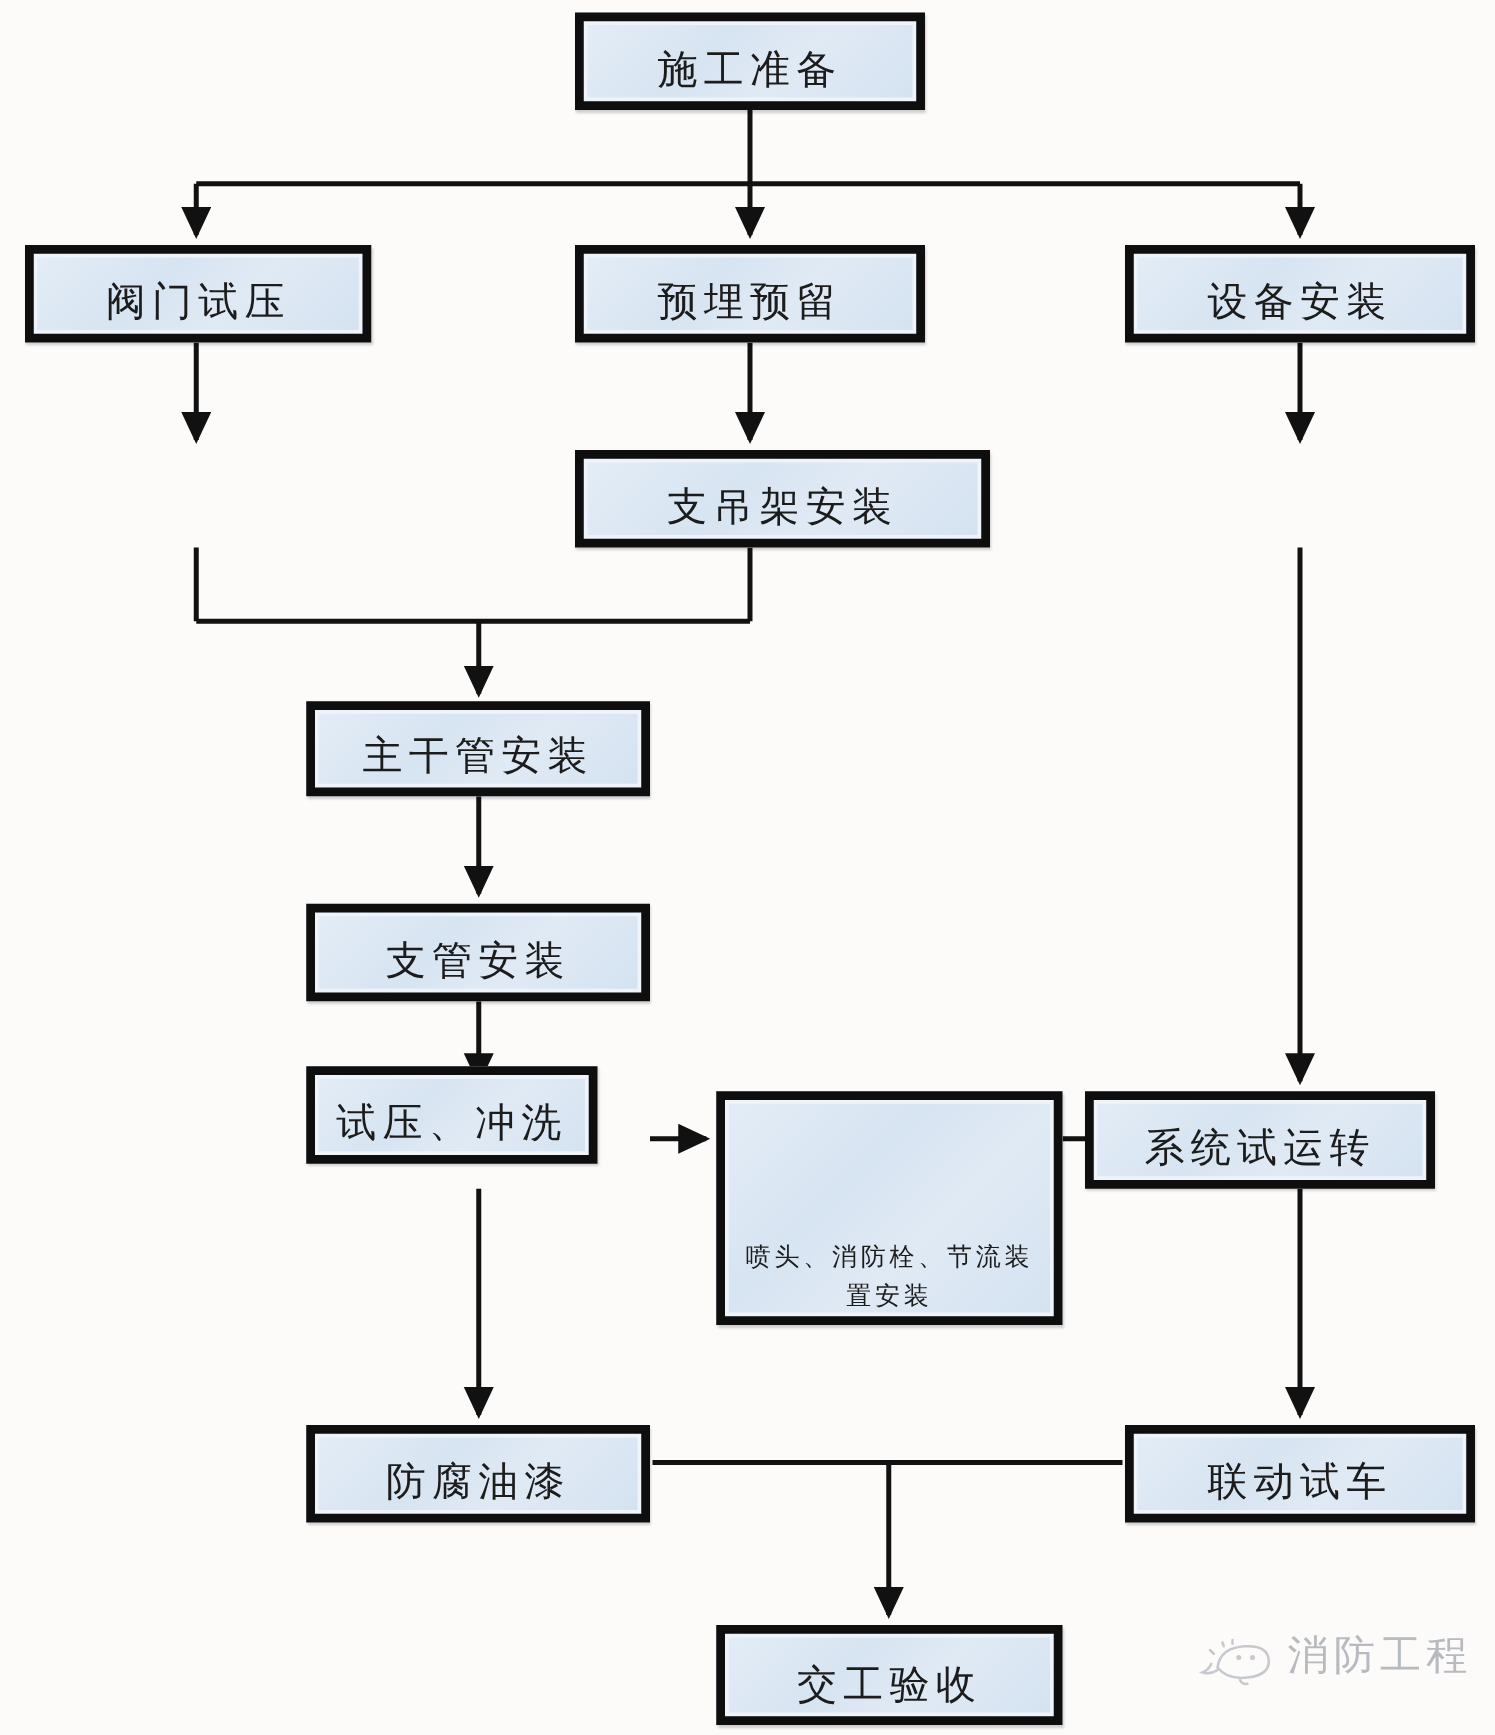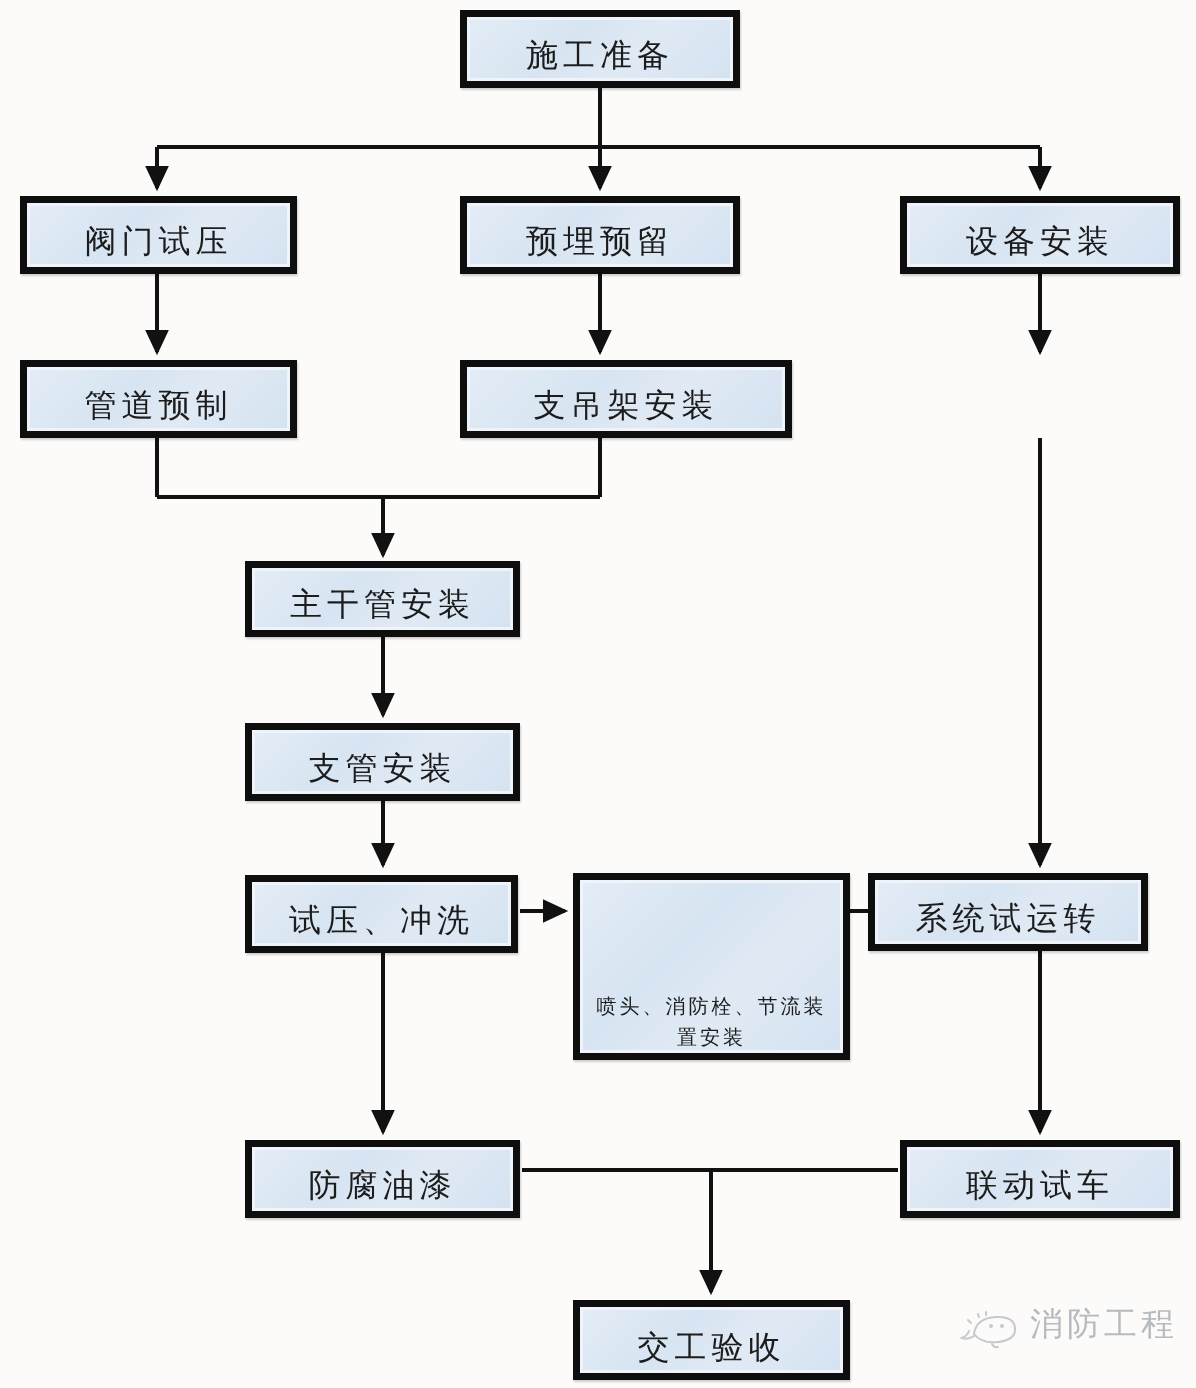--- a/index.html
+++ b/index.html
@@ -94,38 +94,35 @@
   </div>
 
   <div class="node" style="left:460px;top:196px;width:280px;height:78px">
     <span>预埋预留</span>
   </div>
 
   <div class="node" style="left:900px;top:196px;width:280px;height:78px">
     <span>设备安装</span>
   </div>
 
-  <div class="node" style="left:20px;top:360px;width:277px;height:78px">
-    <span>管道预制</span>
-  </div>
 
   <div class="node" style="left:460px;top:360px;width:332px;height:78px">
     <span>支吊架安装</span>
   </div>
 
 
   <div class="node" style="left:245px;top:561px;width:275px;height:76px">
     <span>主干管安装</span>
   </div>
 
   <div class="node" style="left:245px;top:723px;width:275px;height:78px">
     <span>支管安装</span>
   </div>
 
-  <div class="node" style="left:245px;top:875px;width:273px;height:78px">
+  <div class="node" style="left:245px;top:853px;width:233px;height:78px">
     <span>试压、冲洗</span>
   </div>
 
   <div class="node multiline" style="left:573px;top:873px;width:277px;height:187px">
     <span>喷头、消防栓、节流装置安装</span>
   </div>
 
   <div class="node" style="left:868px;top:873px;width:280px;height:78px">
     <span>系统试运转</span>
   </div>

